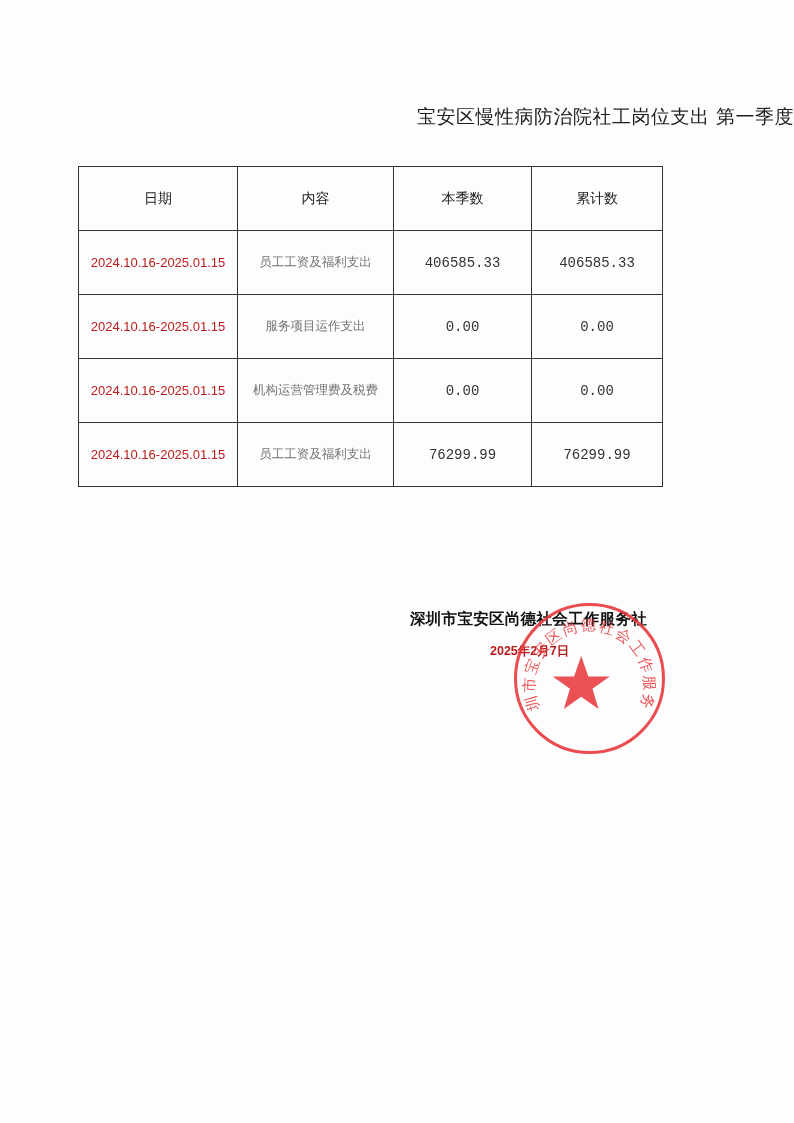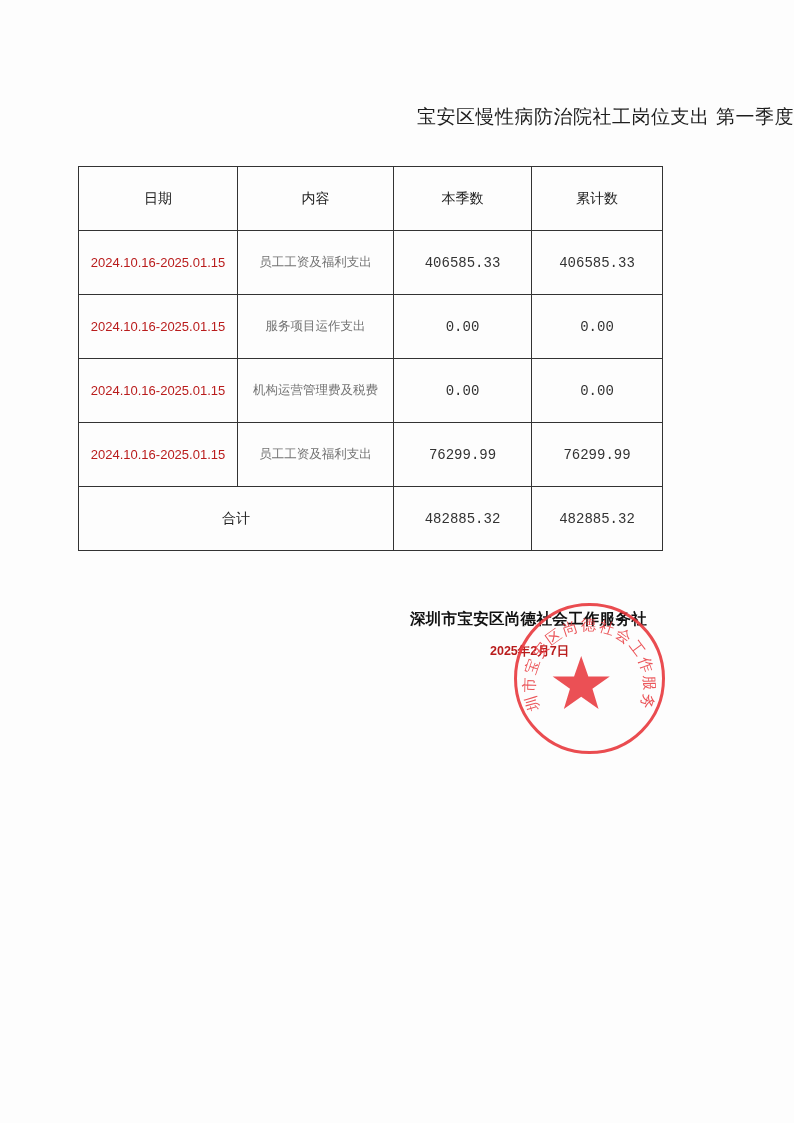--- a/index.html
+++ b/index.html
@@ -71,25 +71,20 @@
     <td class="content">机构运营管理费及税费</td>
     <td class="num">0.00</td>
     <td class="num">0.00</td>
   </tr>
   <tr>
     <td class="date">2024.10.16-2025.01.15</td>
     <td class="content">员工工资及福利支出</td>
     <td class="num">76299.99</td>
     <td class="num">76299.99</td>
   </tr>
-  <tr>
-    <td class="total-label" colspan="2">合计</td>
-    <td class="num">482885.32</td>
-    <td class="num">482885.32</td>
-  </tr>
 </tbody>
   </table>
 
 <div class="org">深圳市宝安区尚德社会工作服务社</div>
 <div class="date-sign">2025年2月7日</div>
 
 <svg class="stamp" viewBox="0 0 155 155">
   <defs>
     <path id="stampArc" d="M 30 112 A 55 55 0 1 1 125 112"></path>
   </defs>

